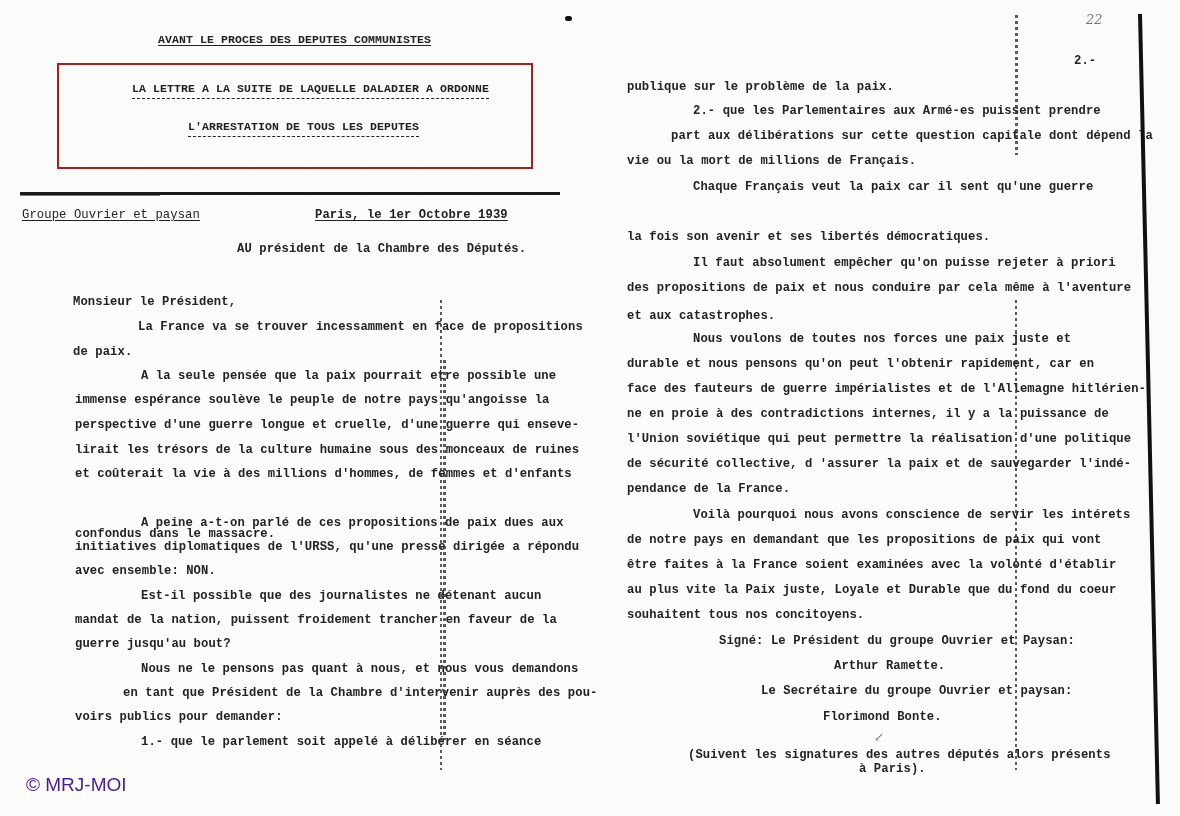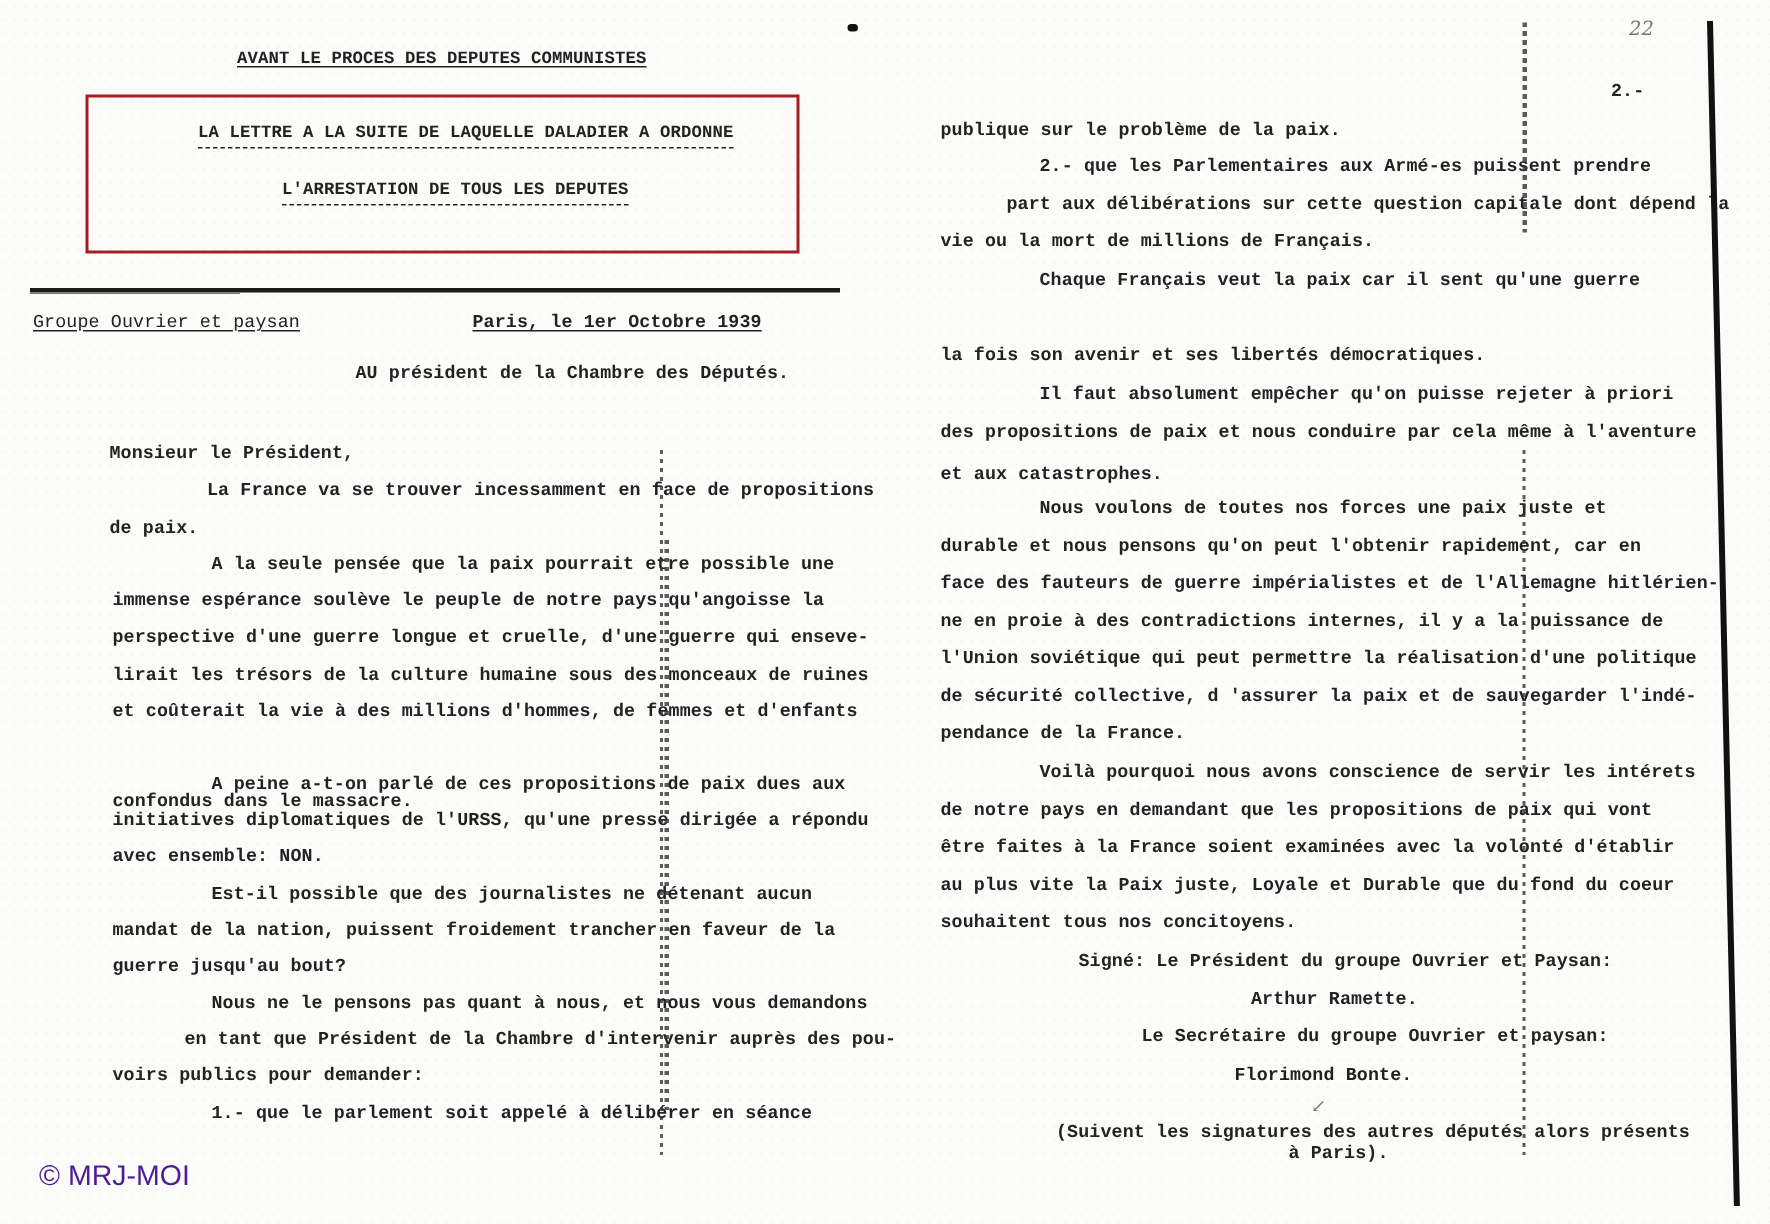--- a/index.html
+++ b/index.html
@@ -122,21 +122,21 @@
   <div class="tw" style="left:37px; top:533px;">de notre pays en demandant que les propositions de paix qui vont</div>
   <div class="tw" style="left:37px; top:558px;">être faites à la France soient examinées avec la volonté d'établir</div>
   <div class="tw" style="left:37px; top:583px;">au plus vite la Paix juste, Loyale et Durable que du fond du coeur</div>
   <div class="tw" style="left:37px; top:608px;">souhaitent tous nos concitoyens.</div>
 
   <div class="tw" style="left:129px; top:634px;">Signé: Le Président du groupe Ouvrier et Paysan:</div>
   <div class="tw" style="left:244px; top:659px;">Arthur Ramette.</div>
   <div class="tw" style="left:171px; top:684px;">Le  Secrétaire du groupe Ouvrier et paysan:</div>
   <div class="tw" style="left:233px; top:710px;">Florimond Bonte.</div>
   <div class="hand" style="left:284px; top:730px; font-size:12px;">↙</div>
-  <div class="tw" style="left:114px; top:748px;text-align:right;">(Suivent les signatures des autres députés  alors présents</div>
+  <div class="tw" style="left:98px; top:748px;text-align:right;">(Suivent les signatures des autres députés  alors présents</div>
   <div class="tw" style="left:269px; top:762px;">à Paris).</div>
 
   <div class="vstreak" style="left:425px; top:15px; height:140px; width:3px;"></div>
   <div class="vstreak" style="left:425px; top:300px; height:470px;"></div>
 </div>
 
 <div class="vbar-right"></div>
 <div class="dot" style="left:565px; top:16px;"></div>
 <div class="watermark">© MRJ-MOI</div>
 <div class="noise"></div>

